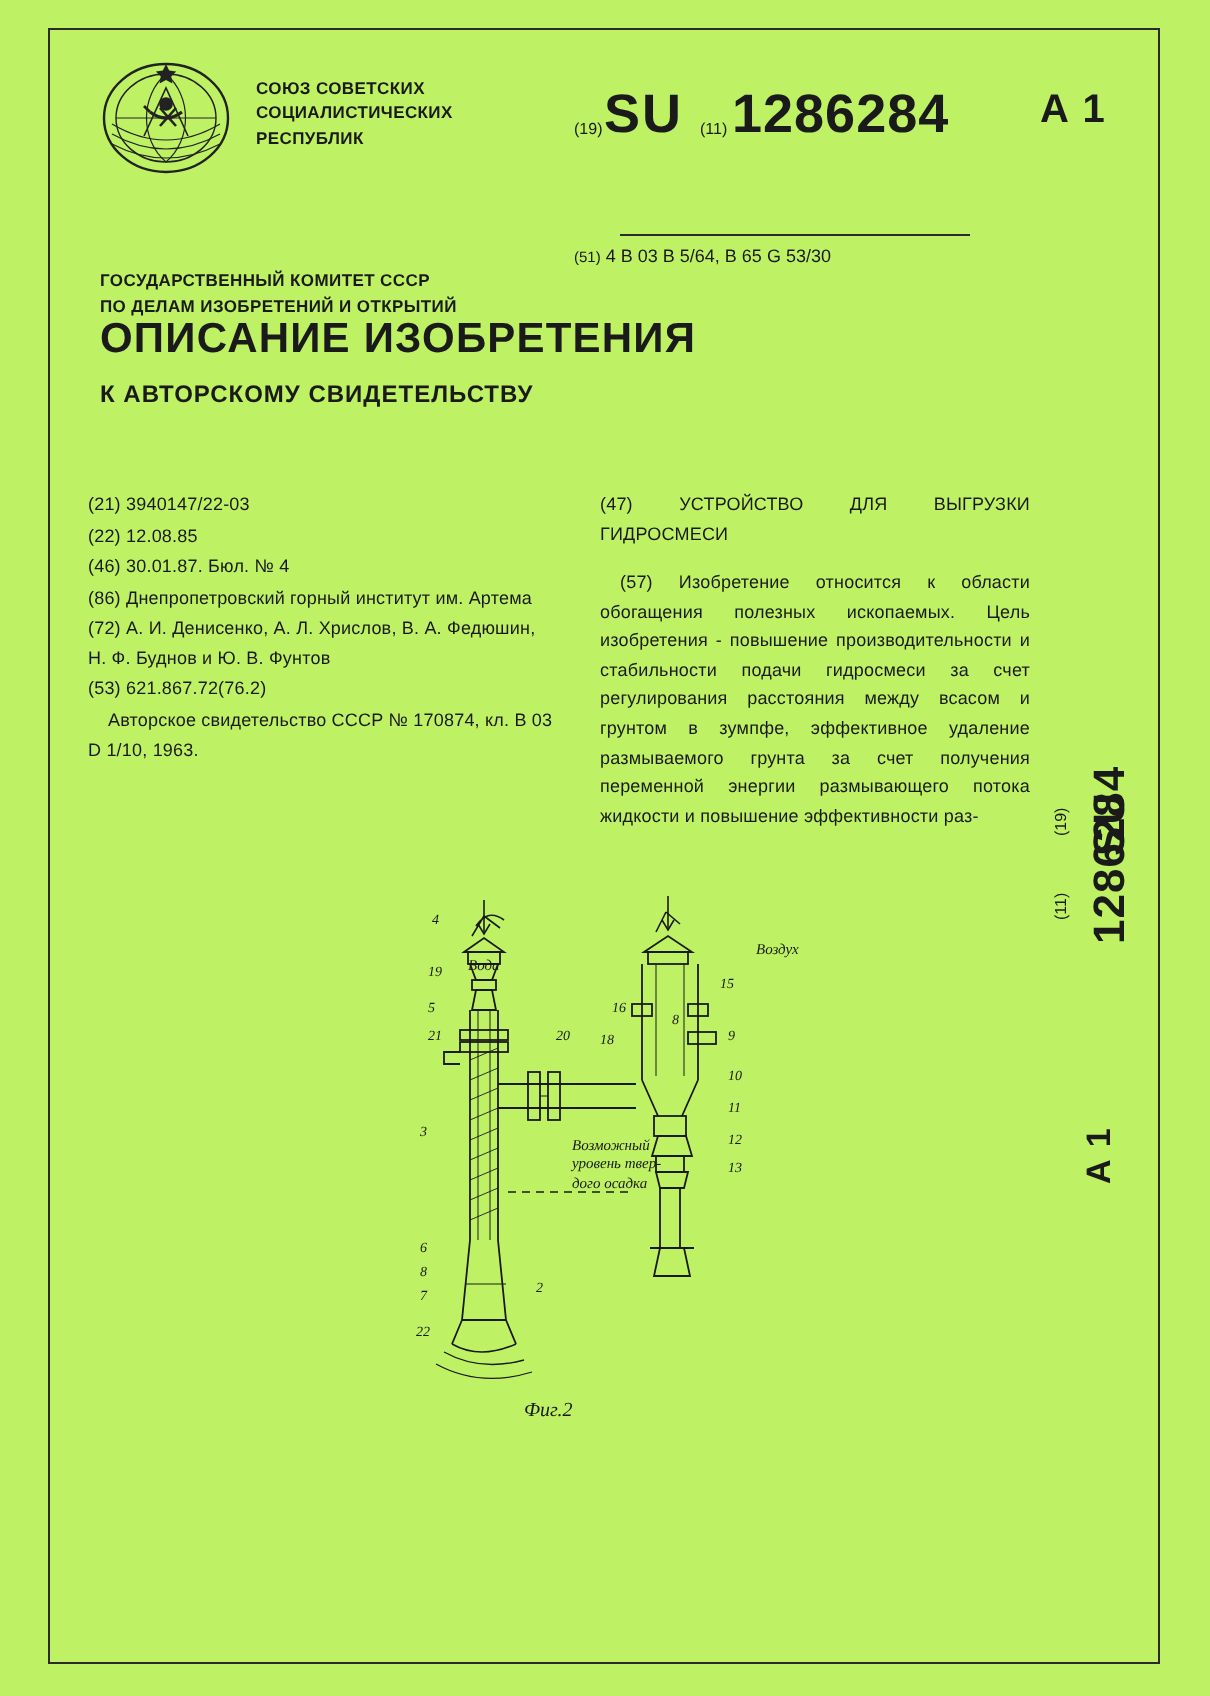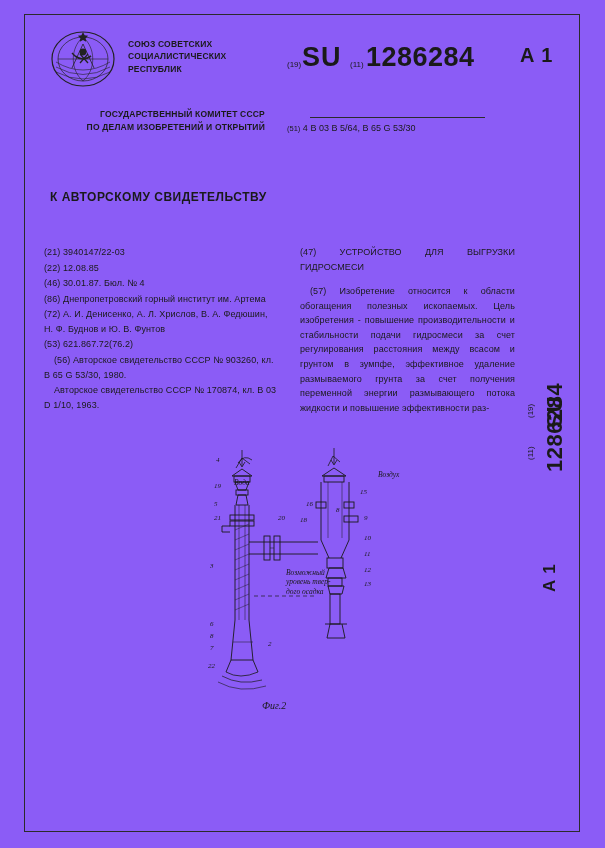--- a/index.html
+++ b/index.html
@@ -13,21 +13,21 @@
     font-family: "Liberation Serif", serif;
     color: #1a1a1a;
     position: relative;
     overflow: hidden;
   }
   .page {
     position: absolute;
     left: 0; top: 0;
     width: 605px;
     height: 848px;
-    background: #8b5cf6;
+    background: #bef264;
   }
   .frame {
     position: absolute;
     left: 24px;
     top: 14px;
     width: 556px;
     height: 818px;
     border: 1px solid #2b2b2b;
     box-sizing: border-box;
   }
@@ -105,28 +105,27 @@
   .ipc-underline {
     position: absolute;
     left: 310px;
     top: 117px;
     width: 175px;
     border-bottom: 1px solid #2b2b2b;
   }
   .committee {
     position: absolute;
     left: 50px;
-    top: 108px;
+    top: 134px;
     width: 215px;
     font-family: "Liberation Sans", sans-serif;
     font-size: 8.5px;
     font-weight: bold;
     line-height: 1.5;
     letter-spacing: .2px;
-    text-align: right;
   }
   .title-main {
     position: absolute;
     left: 50px;
     top: 158px;
     font-family: "Liberation Sans", sans-serif;
     font-size: 21px;
     font-weight: bold;
     letter-spacing: .6px;
   }
@@ -253,20 +252,21 @@
     <span>4</span>
     <span>B 03 B 5/64,  B 65 G 53/30</span>
   </div>
   <div class="ipc-underline"></div>
 
   <div class="committee">
     <div>ГОСУДАРСТВЕННЫЙ КОМИТЕТ СССР</div>
     <div>ПО ДЕЛАМ ИЗОБРЕТЕНИЙ И ОТКРЫТИЙ</div>
   </div>
 
+  <div class="title-main">ОПИСАНИЕ ИЗОБРЕТЕНИЯ</div>
   <div class="title-sub">К АВТОРСКОМУ СВИДЕТЕЛЬСТВУ</div>
 
   <div class="bib">
     <p>
       <span>(21)</span>
       <span>3940147/22-03</span>
     </p>
     <p>
       <span>(22)</span>
       <span>12.08.85</span>
@@ -279,24 +279,20 @@
       <span>(86)</span>
       <span>Днепропетровский горный институт им. Артема</span>
     </p>
     <p>
       <span>(72)</span>
       <span>А. И. Денисенко, А. Л. Хрислов, В. А. Федюшин, Н. Ф. Буднов и Ю. В. Фунтов</span>
     </p>
     <p>
       <span>(53)</span>
       <span>621.867.72(76.2)</span>
-    </p>
-    <p class="indent">
-      <span>(56)</span>
-      <span>Авторское свидетельство СССР № 903260, кл. В 65 G 53/30, 1980.</span>
     </p>
     <p class="indent">
       <span>Авторское свидетельство СССР № 170874, кл. В 03 D 1/10, 1963.</span>
     </p>
   </div>
 
   <div class="abstract">
     <p class="head">
       <span>(47)</span>
       <span>УСТРОЙСТВО ДЛЯ ВЫГРУЗКИ ГИДРОСМЕСИ</span>

